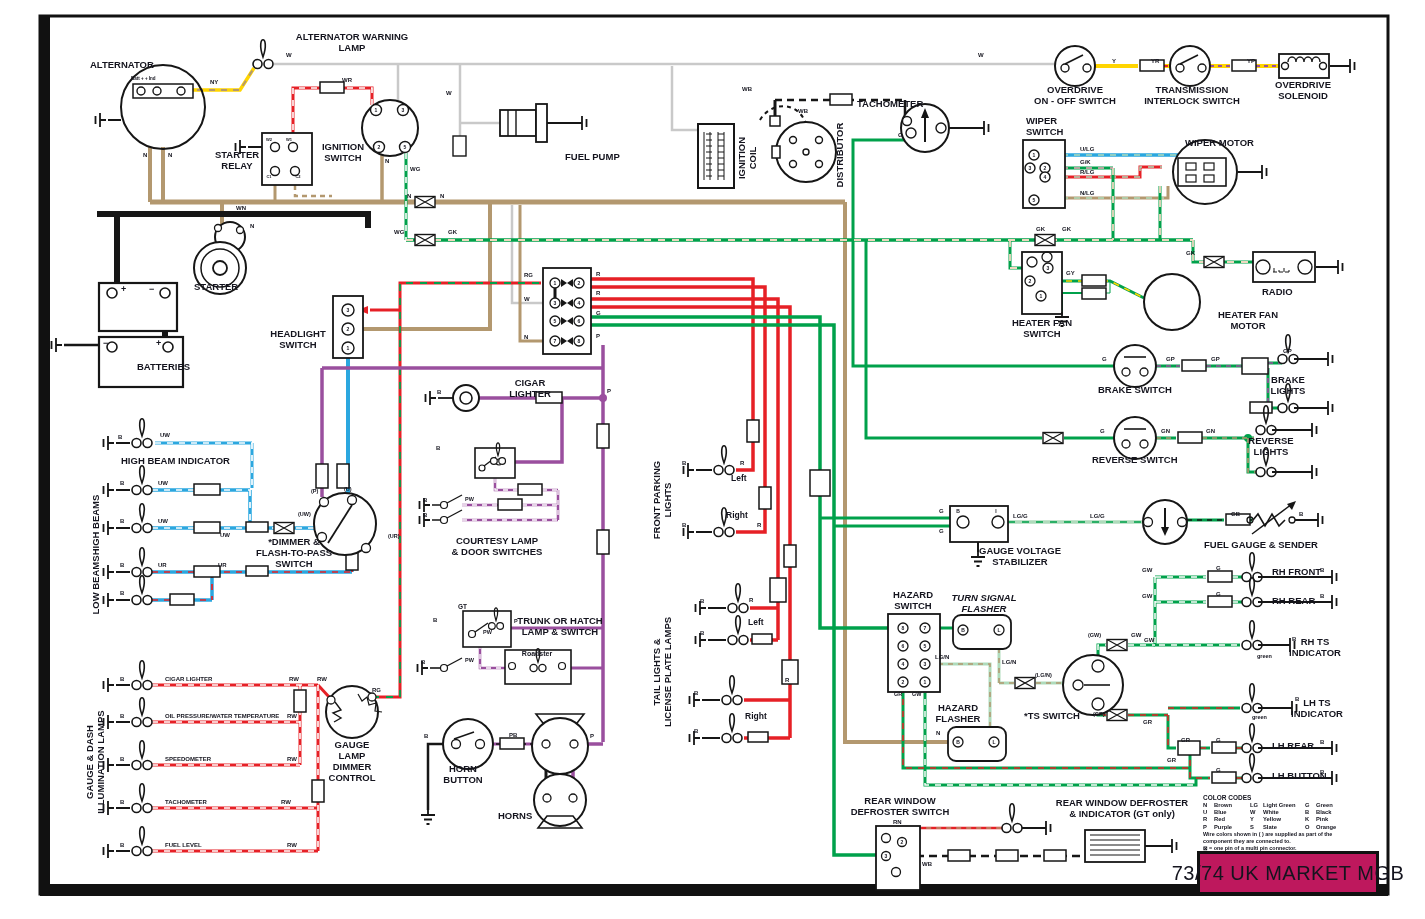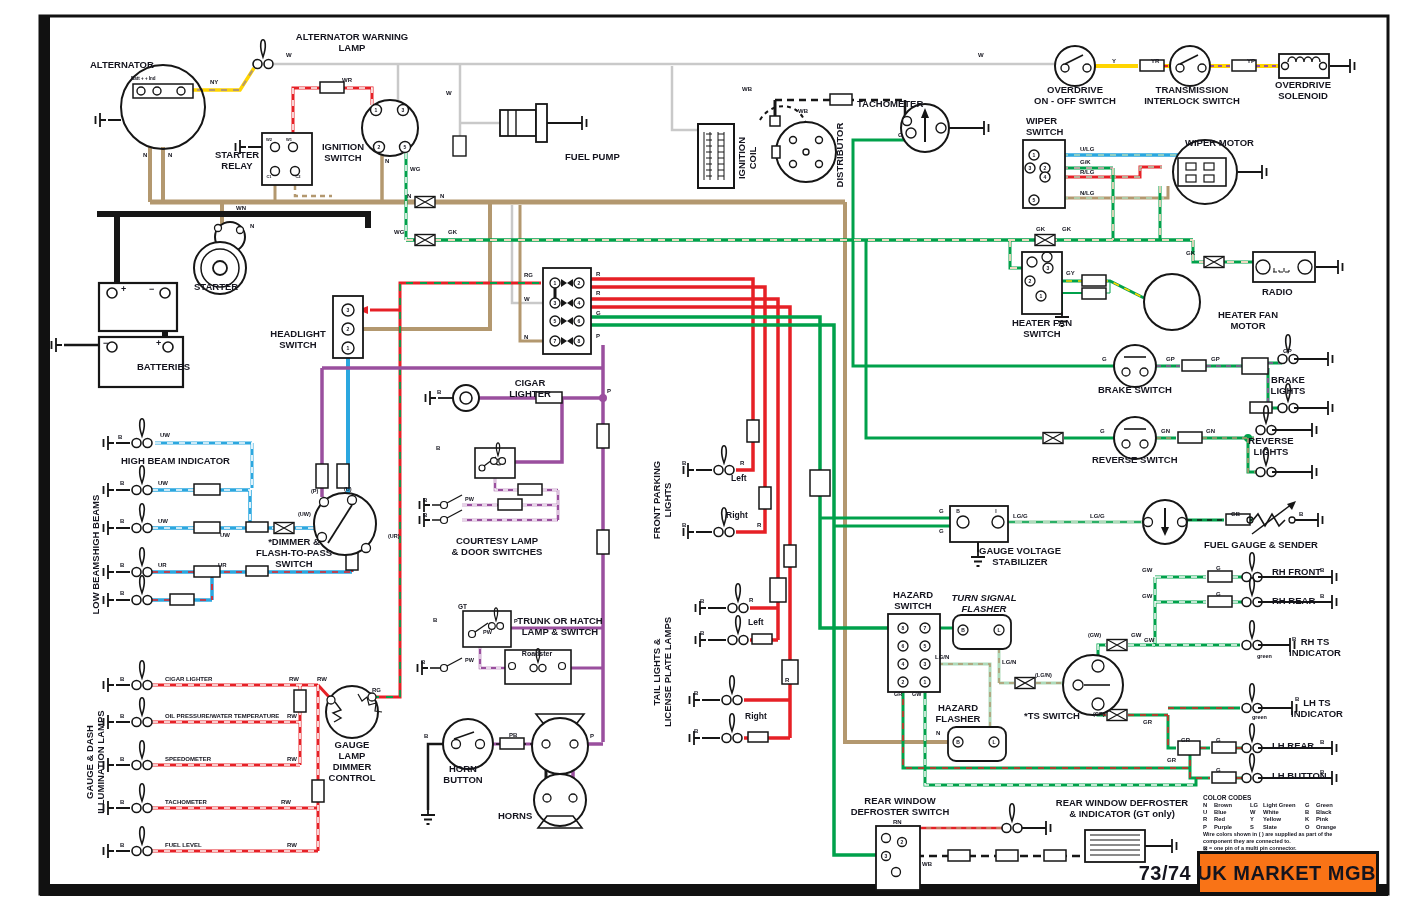--- a/index.html
+++ b/index.html
@@ -7,21 +7,21 @@
   #wires{position:absolute;left:0;top:0;}
   svg path{fill:none;}
   .lbl{position:absolute;font-weight:bold;color:#14141e;font-size:9.5px;line-height:1.15;white-space:pre-line;text-align:center;}
   .lbl.left{text-align:left;}
   .wl{position:absolute;font-weight:bold;color:#14141e;font-size:6px;line-height:1;white-space:nowrap;}
   .pl{position:absolute;font-weight:bold;color:#14141e;font-size:5px;line-height:1;white-space:nowrap;}
   #legend{position:absolute;left:1203px;top:794px;width:160px;color:#14141e;}
   #legend .hd{font-weight:bold;font-size:6.5px;margin-bottom:1px;}
   .ccrow{display:grid;grid-template-columns:11px 36px 13px 42px 11px 34px;font-size:5.8px;font-weight:bold;line-height:1.25;}
   .ccnote{font-size:5.4px;font-weight:bold;line-height:1.3;}
-  #titlebox{position:absolute;left:1197px;top:851px;width:176px;height:38px;border:3px solid #111;display:flex;align-items:center;justify-content:flex-end;font-size:20px;font-weight:bold;color:#14141e;background:#f97316;letter-spacing:.5px;white-space:nowrap;}
+  #titlebox{position:absolute;left:1197px;top:851px;width:176px;height:38px;border:3px solid #111;display:flex;align-items:center;justify-content:center;font-size:20px;font-weight:normal;color:#14141e;background:#be185d;letter-spacing:.5px;white-space:nowrap;}
 </style>
 </head>
 <body>
 
 <div id="stage">
 
 <svg id="wires" width="1425" height="919" viewBox="0 0 1425 919">
 <defs>
   <g id="bulb">
           <path d="M0,-7 C-8,-30 8,-30 0,-7 Z" fill="#fff" stroke="#161616" stroke-width="1.6"></path>

